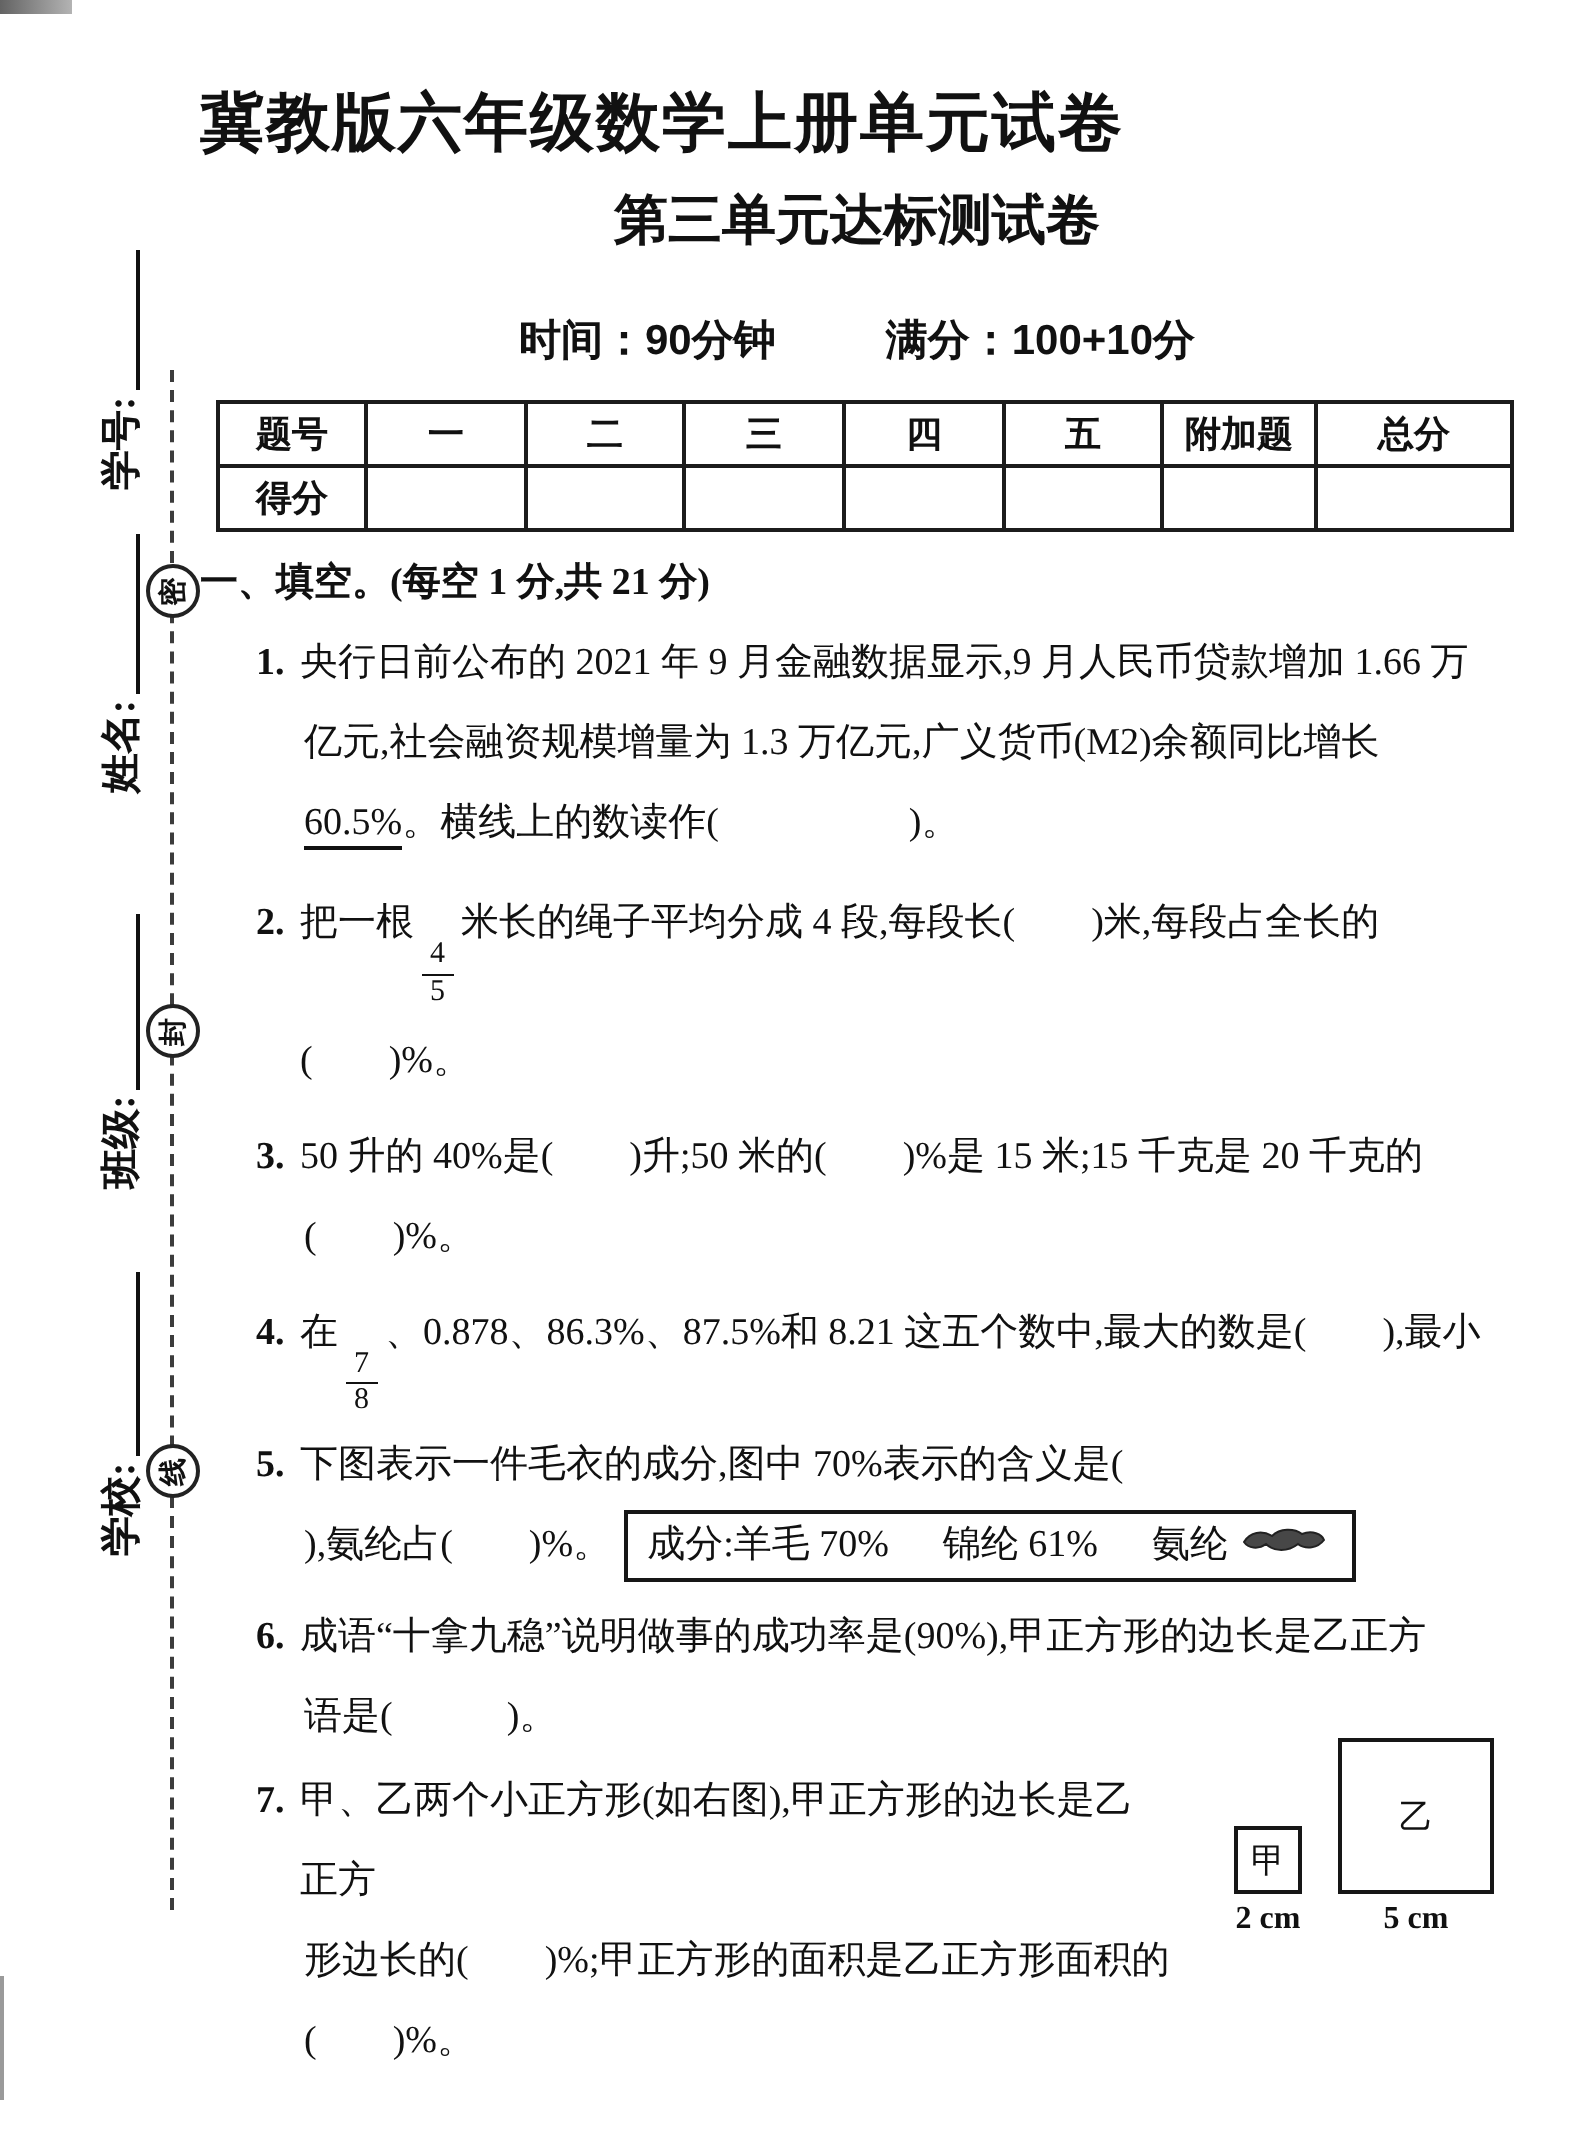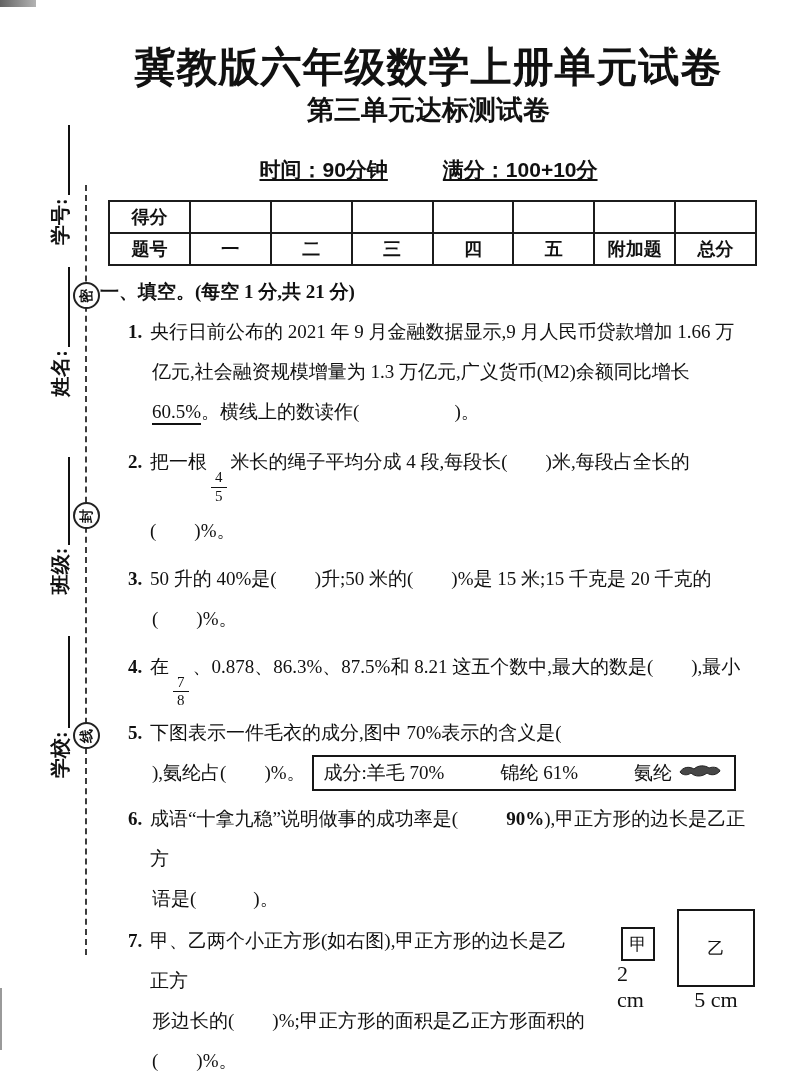--- a/index.html
+++ b/index.html
@@ -26,71 +26,71 @@
   .margin-strip { position:absolute; left:36px; top:900px; width:832px; height:38px;
     transform:rotate(-90deg); transform-origin:0 0;
     display:flex; align-items:flex-end; padding-left:122px;
     font-size:20px; font-weight:bold;
     font-family:"Liberation Serif","DejaVu Serif",serif; }
   .mgroup { display:flex; align-items:flex-end; white-space:nowrap; }
   .mline { display:inline-block; border-bottom:2px solid #111; height:4px; margin-left:3px; margin-bottom:4px; }
 
   
   .content { position:absolute; left:100px; top:0; width:657px; }
-  .title { position:absolute; top:40px; left:0; width:100%; text-align:center;
+  .title { position:absolute; top:40px; left:0; width:100%; 
     font-family:Liberation Serif, serif;
-    font-weight:900; font-size:41px; letter-spacing:1px; }
+    font-weight:900; font-size:32px; letter-spacing:1px; }
   .subtitle { position:absolute; top:92px; left:0; width:100%; text-align:center;
     font-family:"Liberation Sans","DejaVu Sans",sans-serif;
     font-weight:900; font-size:27px; }
   .meta { position:absolute; top:156px; left:0; width:100%;
     display:flex; justify-content:center; gap:55px;
     font-family:"Liberation Sans","DejaVu Sans",sans-serif;
-    font-weight:bold; font-size:21px;text-decoration:underline; }
+    font-weight:bold; font-size:21px; }
 
   
   .score-table { position:absolute; top:200px; left:8px; width:649px;
     border-collapse:collapse; table-layout:fixed;
     font-size:18px; font-weight:bold; text-align:center; }
   .score-table td { border:2px solid #1c1c1c; height:32px; padding:0; }
 
   
   .body-text { position:absolute; top:272px; left:0; width:657px;
     font-size:19px; line-height:40px; }
   .sec-heading { font-weight:bold; }
   .q { position:relative; }
   .q-first { display:flex; }
   .q-no { font-weight:bold; width:24px; flex:0 0 24px; text-align:left; padding-left:2px; margin-left:26px; }
   .q-rest { flex:1; }
   .q-cont { padding-left:52px; }
   .ul { border-bottom:2px solid #111; padding-bottom:1px; }
-  .bold { font-weight:bold;margin-left:48px; }
+  .bold { font-weight:normal; }
   .frac { display:inline-flex; flex-direction:column; vertical-align:-14px;
     text-align:center; font-size:15px; line-height:1.05; margin:0 4px; }
   .frac .num { display:block; border-bottom:1.6px solid #111; padding:0 4px 1px; }
   .frac .den { display:block; padding-top:1px; }
   .tall { line-height:52px; }
 
   
   .q5-line2 { display:flex; align-items:center; padding-left:52px; }
-  .comp-box { display:inline-flex; align-items:center; gap:56px;
+  .comp-box { display:inline-flex; align-items:center; gap:27px;
     border:2px solid #161616; padding:1px 12px 1px 10px; margin-left:6px;
     line-height:30px; white-space:nowrap; }
   .smudge { display:inline-block; margin-left:6px; }
 
   
   .q7-text { width:485px; }
   .q7-diagram { position:absolute; right:2px; top:-12px; width:138px;
     display:flex; align-items:flex-end; gap:18px; line-height:normal; }
   .sq-col { display:flex; flex-direction:column; align-items:center; }
   .sq { border:2px solid #161616; display:flex; align-items:center; justify-content:center;
     font-size:17px; }
   .sq-jia { width:34px; height:34px; }
   .sq-yi  { width:78px; height:78px; }
-  .sq-size { font-size:22px; font-weight:normal; line-height:26px; }
+  .sq-size { font-size:16px; font-weight:bold; line-height:26px; }
 </style>
 </head>
 <body>
 
 <div class="page">
 
   <div class="corner-smudge"></div>
   <div class="edge-mark"></div>
 
   <div class="seal-line"></div>
@@ -128,38 +128,38 @@
     <div class="title">冀教版六年级数学上册单元试卷</div>
     <div class="subtitle">第三单元达标测试卷</div>
     <div class="meta">
       <span>时间：90分钟</span>
       <span>满分：100+10分</span>
     </div>
 
     <table class="score-table">
       <tbody>
           <tr>
-        <td>得分</td>
-        <td></td>
-        <td></td>
-        <td></td>
-        <td></td>
-        <td></td>
-        <td></td>
-        <td></td>
-      </tr>
-      <tr>
         <td style="width:74px">题号</td>
         <td style="width:80px">一</td>
         <td style="width:79px">二</td>
         <td style="width:80px">三</td>
         <td style="width:80px">四</td>
         <td style="width:79px">五</td>
         <td style="width:77px">附加题</td>
         <td>总分</td>
+      </tr>
+      <tr>
+        <td>得分</td>
+        <td></td>
+        <td></td>
+        <td></td>
+        <td></td>
+        <td></td>
+        <td></td>
+        <td></td>
       </tr>
     </tbody>
       </table>
 
     <div class="body-text">
 
       <div class="sec-heading">一、填空。(每空 1 分,共 21 分)</div>
 
       <div class="q">
         <div class="q-first">

